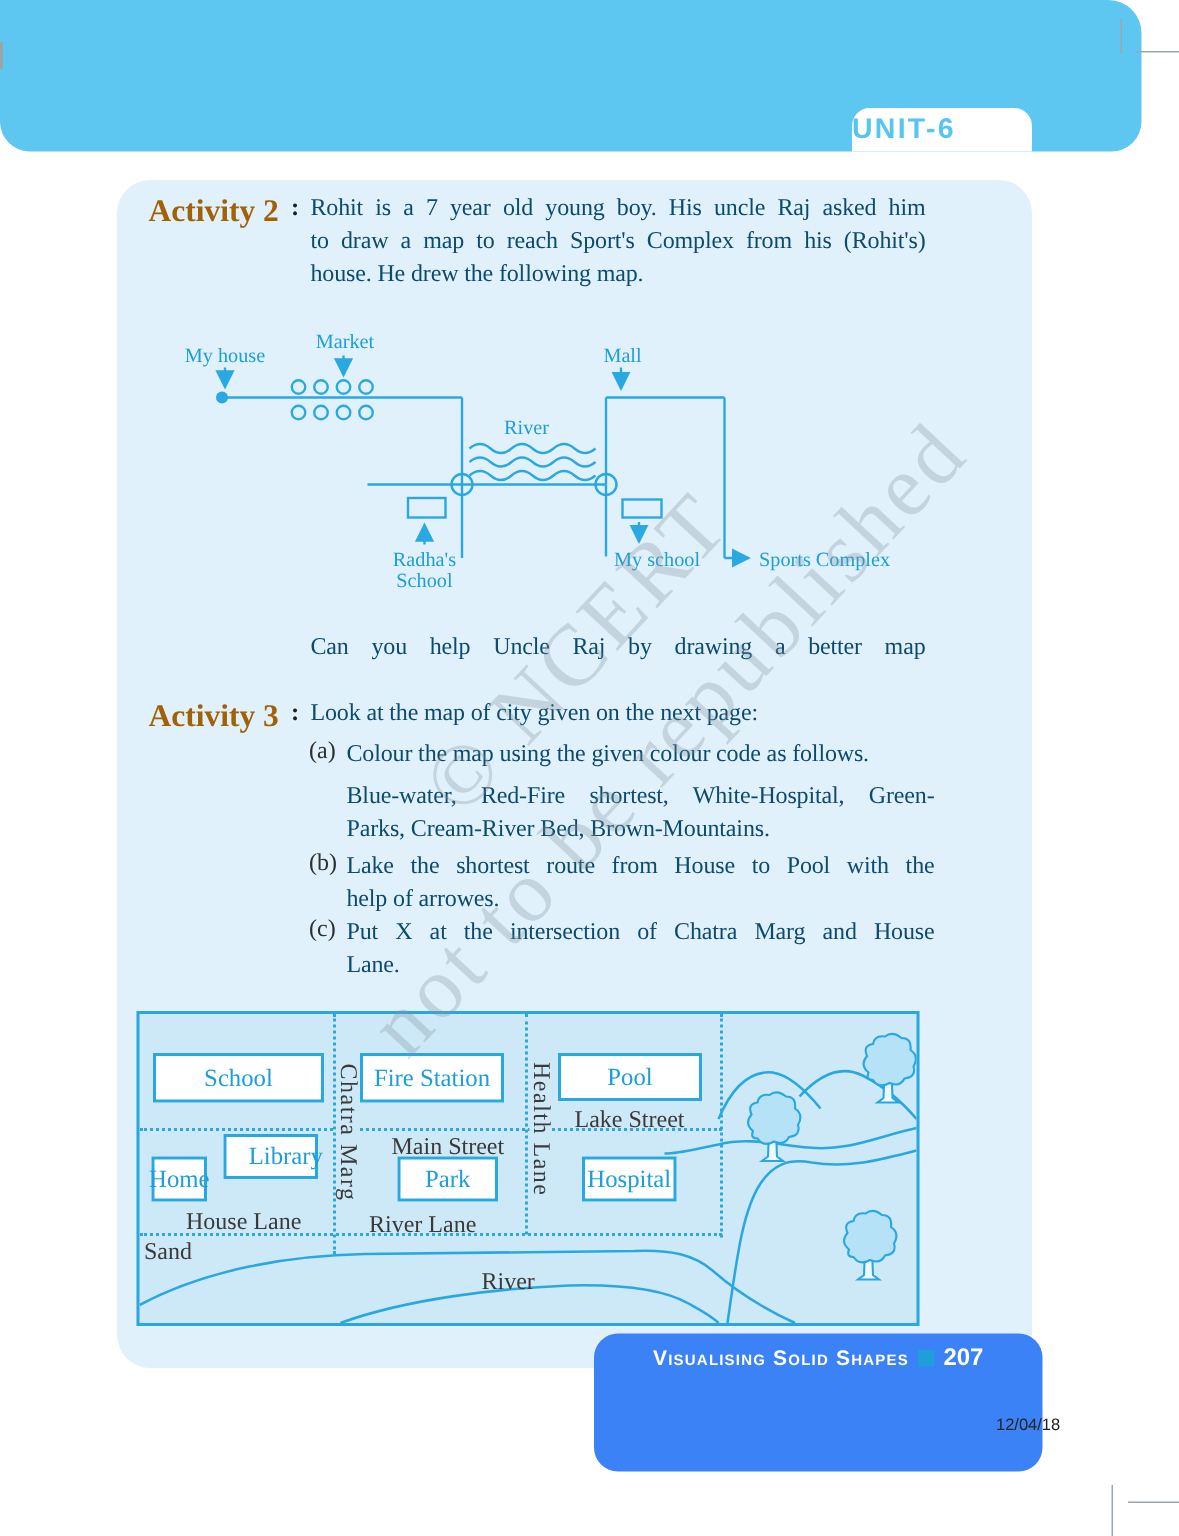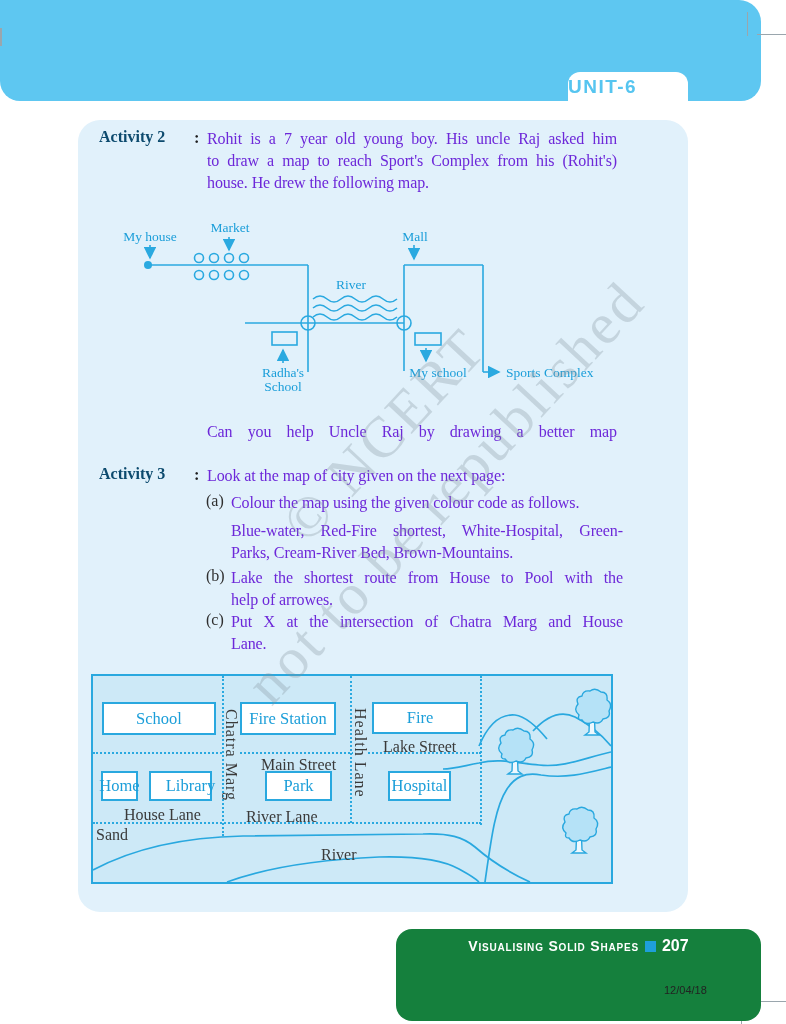--- a/index.html
+++ b/index.html
@@ -15,23 +15,23 @@
                  letter-spacing:1.5px;color:#56c5f0;}
 
   
   .crop{position:absolute;background:#9aa6ad;}
 
   
   .content-box{position:absolute;left:78px;top:120px;width:610px;height:792px;
                background:#e1f1fb;border-radius:22px;}
 
   
-  .act-label{position:absolute;font-weight:bold;font-size:16px;color:#0c4a6e;white-space:nowrap;}
+  .act-label{position:absolute;font-weight:bold;font-size:21px;color:#a16207;white-space:nowrap;}
   .act-colon{position:absolute;font-weight:bold;font-size:16.5px;color:#1e1e1e;}
-  .tline{position:absolute;font-size:16px;line-height:22px;letter-spacing:-0.1px;color:#6d28d9;}
+  .tline{position:absolute;font-size:16px;line-height:22px;letter-spacing:-0.1px;color:#0c4a6e;}
   .jline{text-align:justify;text-align-last:justify;}
   .nline{white-space:nowrap;}
   .w410{width:410px;}
   .w392{width:392px;}
   .marker{position:absolute;font-size:16px;color:#2f2f2f;}
 
   
   .sketch{position:absolute;left:110px;top:215px;}
   .sketch text{font-family:"Liberation Serif",serif;font-size:13.5px;fill:#1b9ed9;}
   .sketch .ln{stroke:#2aa9e0;stroke-width:1.6;fill:none;}
@@ -47,21 +47,21 @@
   .vtext{position:absolute;writing-mode:vertical-rl;font-size:16px;color:#3a3a3a;
          letter-spacing:1px;background:#cde9f7;line-height:14px;}
   .scenery{position:absolute;left:0;top:0;}
 
   
   .watermark{position:absolute;left:55px;top:380px;width:720px;z-index:40;pointer-events:none;
              transform:rotate(-47deg);text-align:center;font-size:58px;letter-spacing:3px;
              line-height:1.45;color:rgba(130,145,155,0.30);font-family:"Liberation Serif",serif;}
 
   
-  .footer{position:absolute;left:396px;top:929px;width:365px;height:92px;background:#15803d;
+  .footer{position:absolute;left:396px;top:889px;width:299px;height:92px;background:#3b82f6;
           border-radius:16px;}
   .footer-title{position:absolute;left:0;top:8px;width:100%;text-align:center;color:#ffffff;
                 font-family:"Liberation Sans",sans-serif;font-weight:bold;font-size:14px;
                 font-variant:small-caps;letter-spacing:0.8px;}
   .footer-sq{display:inline-block;width:11px;height:11px;background:#1e9fda;margin:0 6px -1px 6px;}
   .footer-num{font-size:16px;letter-spacing:0;}
   .footer-date{position:absolute;left:268px;top:55px;font-family:"Liberation Sans",sans-serif;
                font-size:11px;color:#222222;}
 </style>
 </head>
@@ -195,26 +195,26 @@
     <div class="dot-h" style="left:0;top:76px;width:388px;"></div>
     <div class="dot-h" style="left:0;top:146px;width:388px;"></div>
 
     <div class="bldg" style="left:9px;top:26px;width:114px;height:33px;">
         <span>School</span>
       </div>
     <div class="bldg" style="left:147px;top:26px;width:96px;height:33px;">
         <span>Fire Station</span>
       </div>
     <div class="bldg" style="left:279px;top:26px;width:96px;height:32px;">
-        <span>Fire</span>
+        <span>Pool</span>
       </div>
     <div class="bldg" style="left:8px;top:95px;width:37px;height:30px;">
         <span>Home</span>
       </div>
-    <div class="bldg" style="left:56px;top:95px;width:63px;height:30px;padding-left:20px;">
+    <div class="bldg" style="left:56px;top:80px;width:63px;height:30px;padding-left:20px;">
         <span>Library</span>
       </div>
     <div class="bldg" style="left:156px;top:95px;width:67px;height:30px;margin-left:16px;">
         <span>Park</span>
       </div>
     <div class="bldg" style="left:295px;top:95px;width:63px;height:30px;">
         <span>Hospital</span>
       </div>
 
     <div class="vtext" style="left:131px;top:33px;">Chatra Marg</div>

